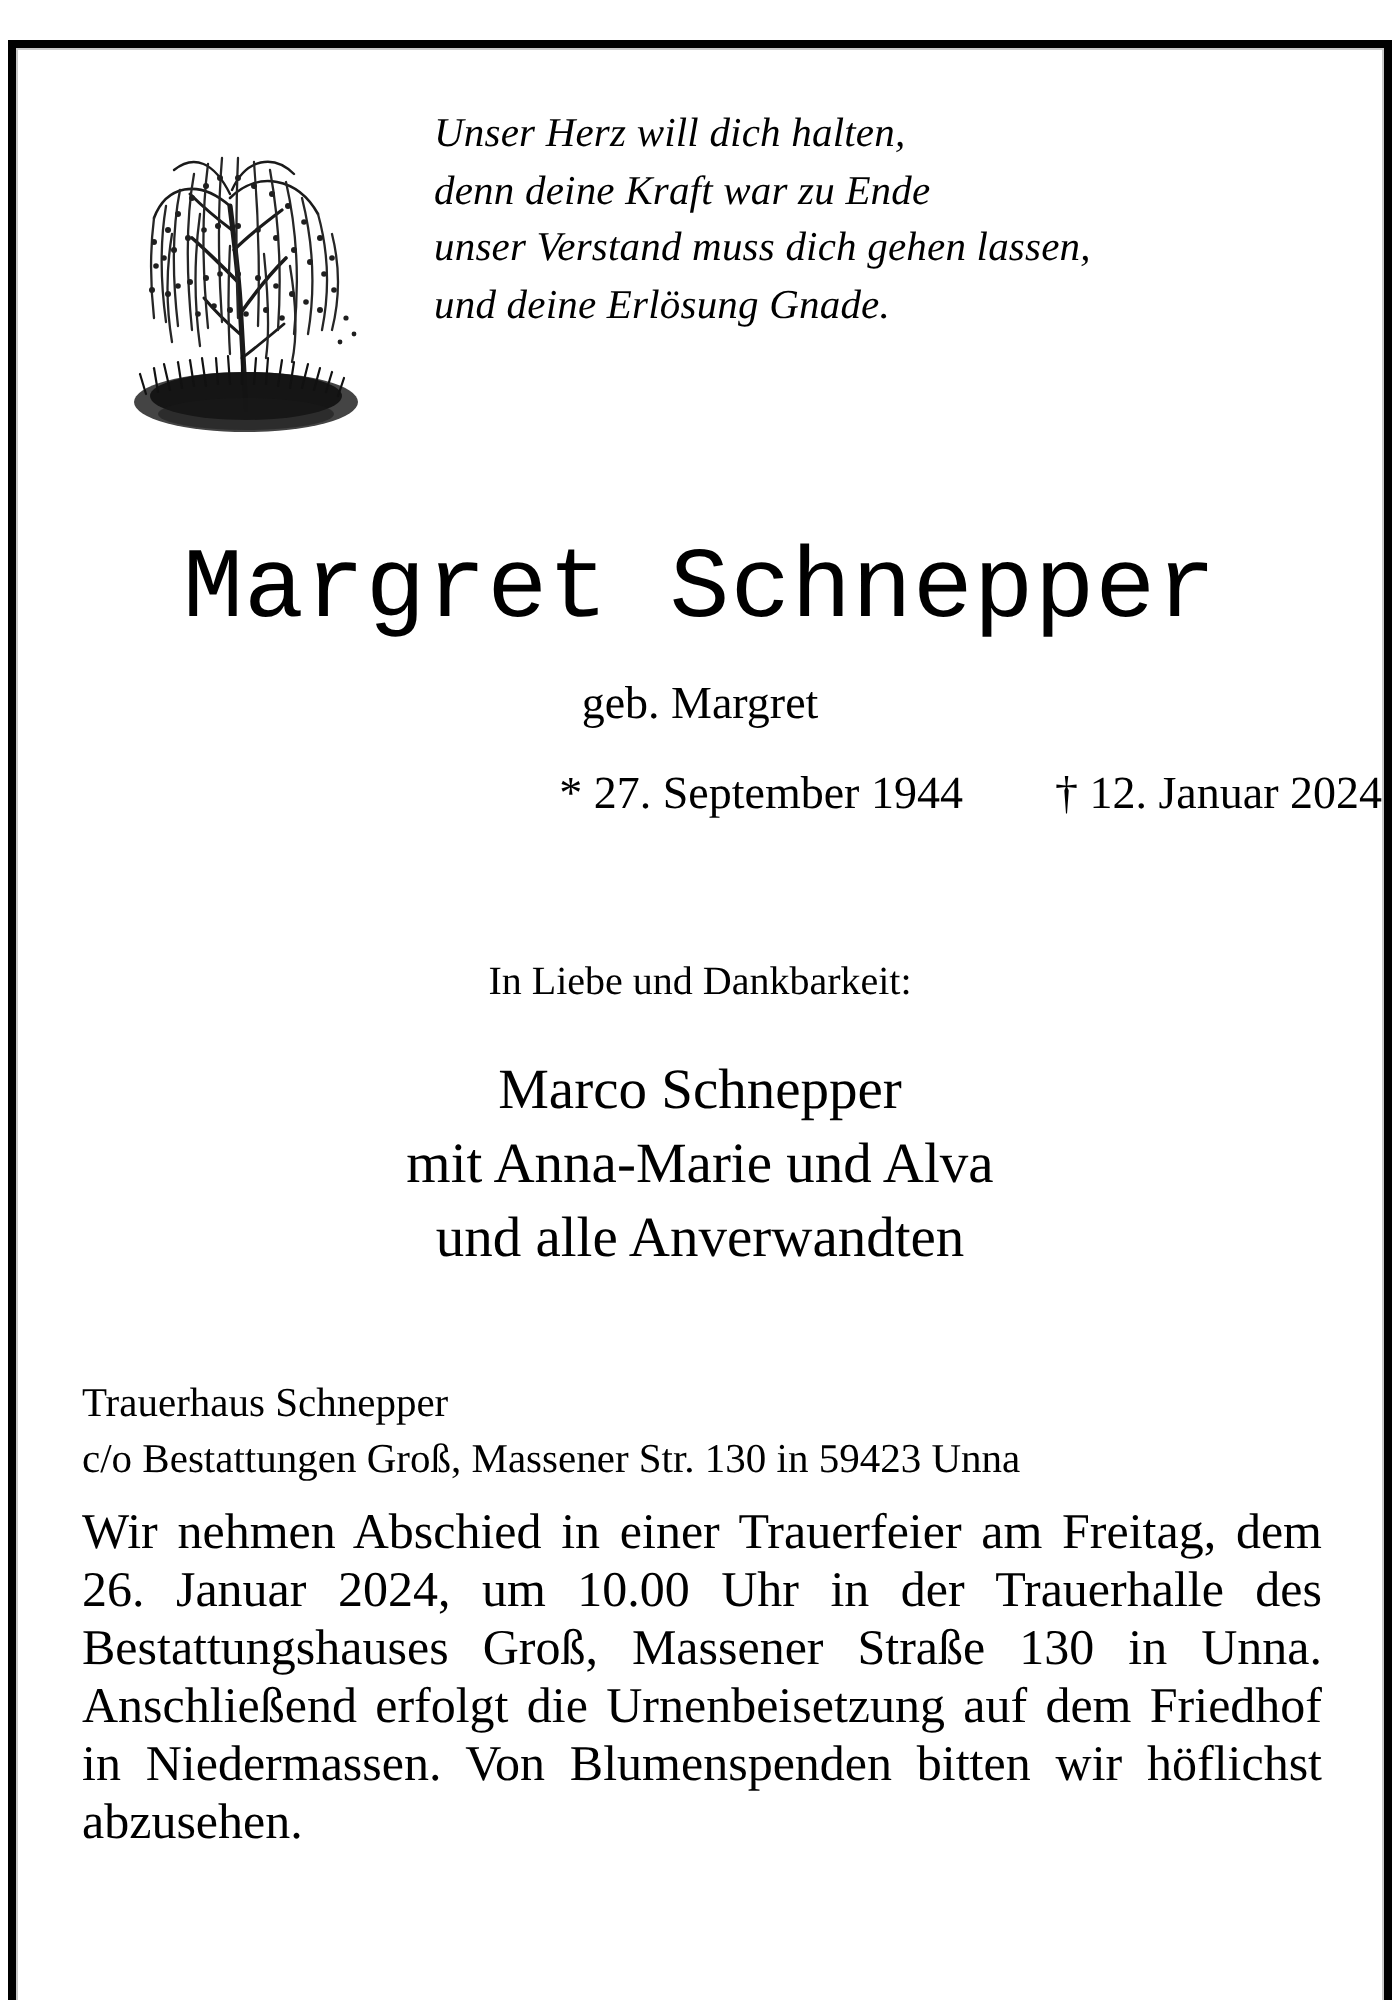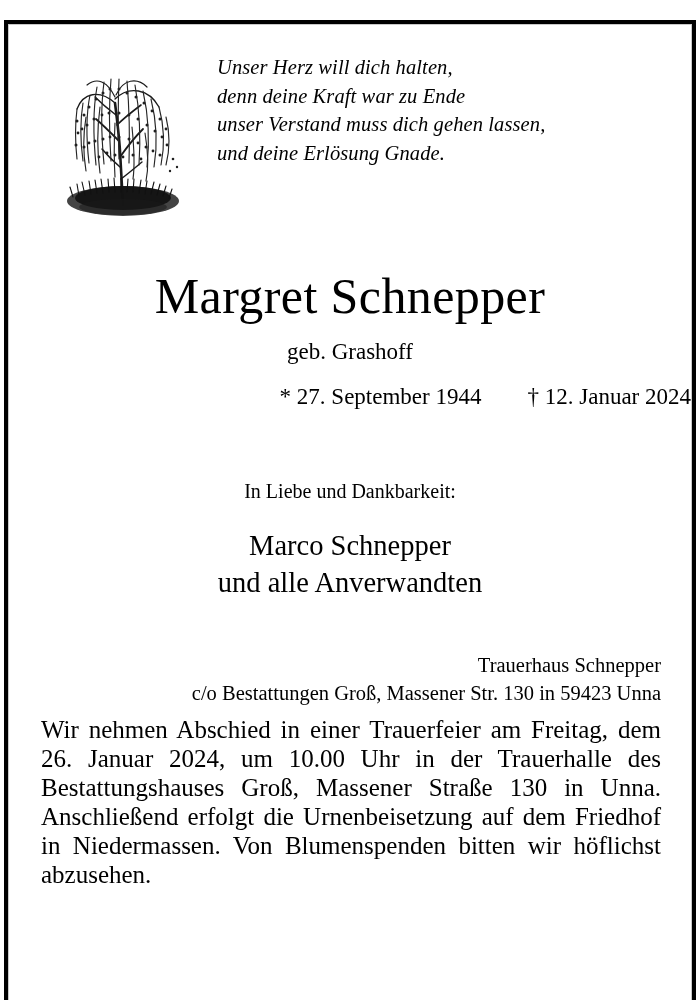--- a/index.html
+++ b/index.html
@@ -68,20 +68,21 @@
   }
   .verse-line { display: block; }
 
   
   .deceased-name {
     text-align: center;
     font-size: 50px;
     line-height: 56px;
     letter-spacing: 0.4px;
     margin-top: 48px;
+    font-family: Liberation Mono, monospace;
   }
 
   .maiden-name {
     text-align: center;
     font-size: 23px;
     line-height: 28px;
     margin-top: 14px;
   }
 
   .life-dates {
@@ -112,21 +113,21 @@
   }
 
   
   .details-block {
     margin-top: 50px;
     padding: 0 30px 0 32px;
   }
   .mourning-house {
     font-size: 20.5px;
     line-height: 28px;
-    text-align: right;
+    text-align: left;
   }
   .mourning-house-line { display: block; }
 
   .service-paragraph {
     font-size: 25px;
     line-height: 29px;
     text-align: justify;
     text-justify: inter-word;
     margin-top: 8px;
   }
@@ -258,30 +259,31 @@
       <div class="verse-block">
         <span class="verse-line">Unser Herz will dich halten,</span>
         <span class="verse-line">denn deine Kraft war zu Ende</span>
         <span class="verse-line">unser Verstand muss dich gehen lassen,</span>
         <span class="verse-line">und deine Erlösung Gnade.</span>
       </div>
     </div>
 
     <div class="deceased-name">Margret Schnepper</div>
 
-    <div class="maiden-name">geb. Grashoff</div>
+    <div class="maiden-name">geb. Margret</div>
 
     <div class="life-dates">
       <span class="date-birth">* 27. September 1944</span><span class="date-death">† 12. Januar 2024</span>
     </div>
 
     <div class="mourning-intro">In Liebe und Dankbarkeit:</div>
 
     <div class="mourners-list">
       <span class="mourner-line">Marco Schnepper</span>
+      <span class="mourner-line">mit Anna-Marie und Alva</span>
       <span class="mourner-line">und alle Anverwandten</span>
     </div>
 
     <div class="details-block">
       <div class="mourning-house">
         <span class="mourning-house-line">Trauerhaus Schnepper</span>
         <span class="mourning-house-line">c/o Bestattungen Groß, Massener Str. 130 in 59423 Unna</span>
       </div>
       <div class="service-paragraph">Wir nehmen Abschied in einer Trauerfeier am Freitag, dem 26. Januar 2024, um 10.00 Uhr in der Trauerhalle des Bestattungshauses Groß, Massener Straße 130 in Unna. Anschließend erfolgt die Urnenbeisetzung auf dem Friedhof in Niedermassen. Von Blumenspenden bitten wir höflichst abzusehen.</div>
     </div>

